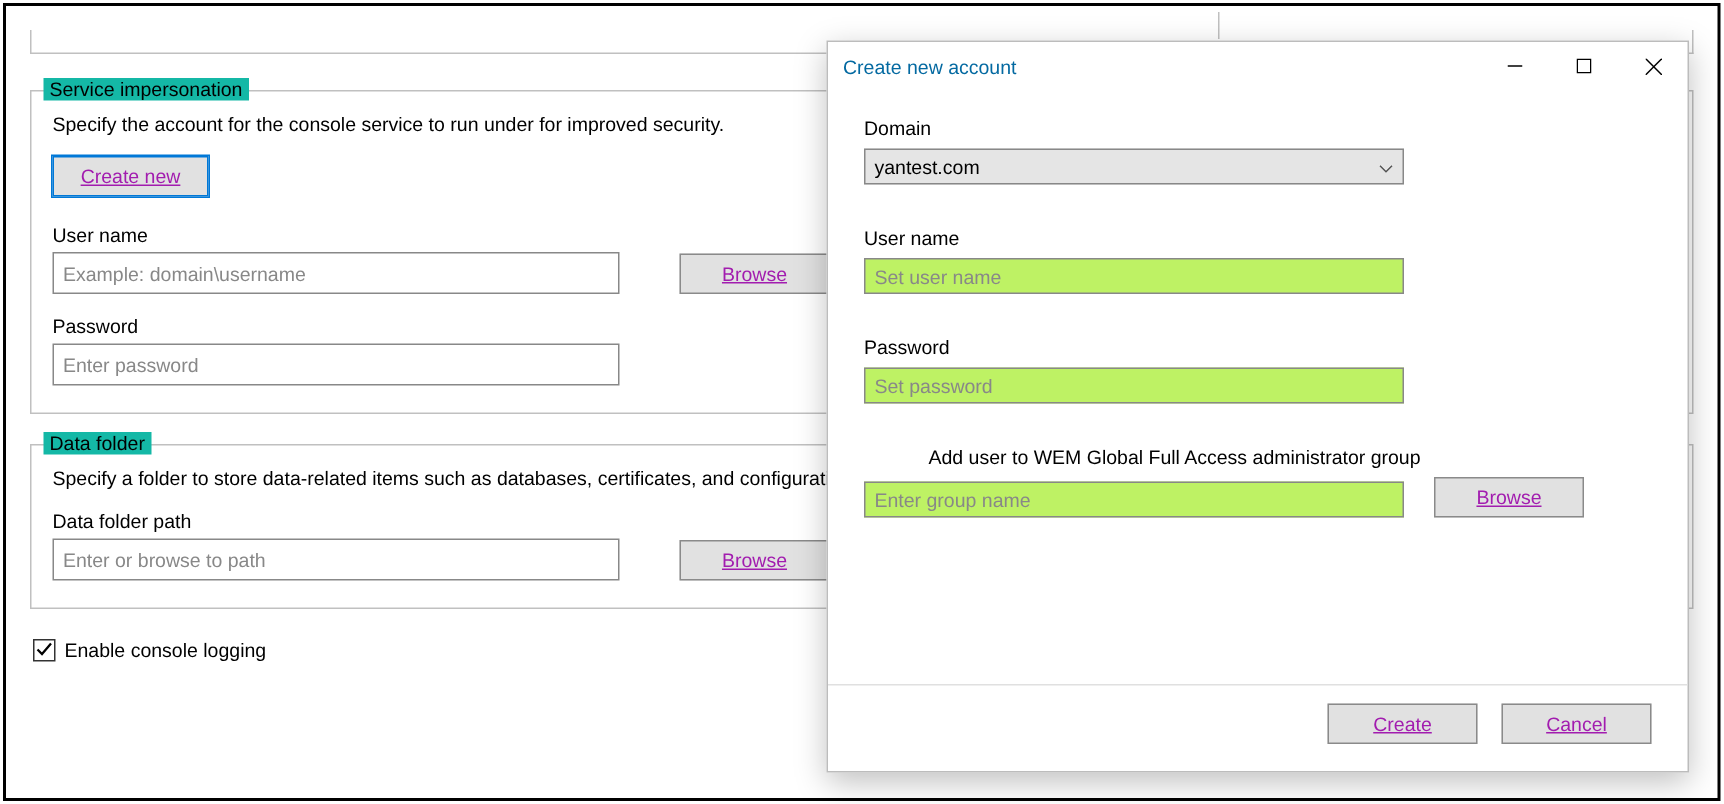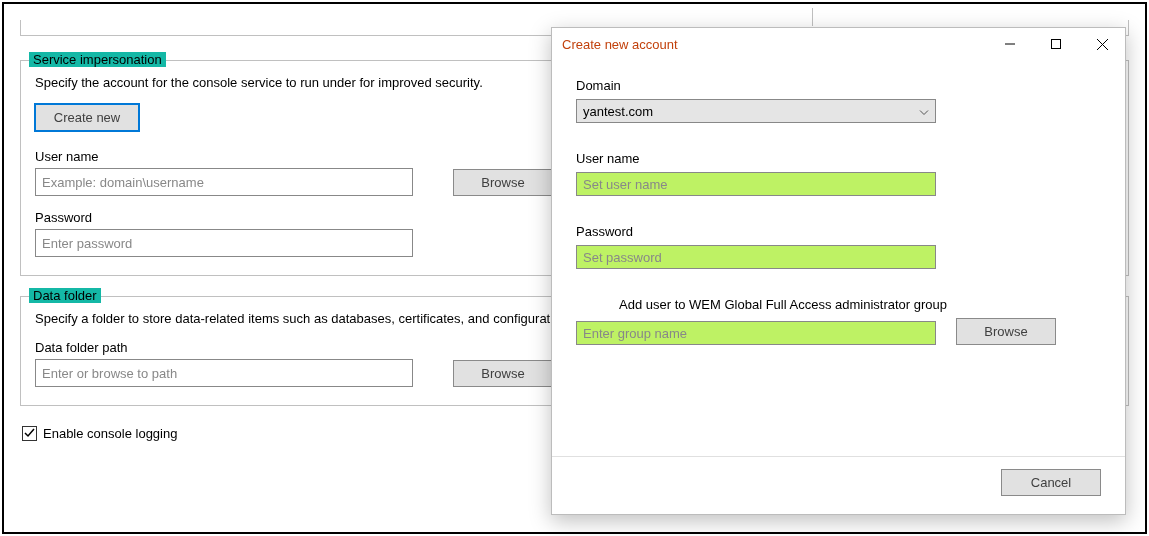--- a/index.html
+++ b/index.html
@@ -75,23 +75,24 @@
       color: #000;
     }
     .text-input::placeholder {
       color: #888;
     }
     .btn {
       height: 27px;
       min-width: 100px;
       border: 1px solid #8a8a8a;
       background: #e1e1e1;
-      color: #404040;
+      color: #a21caf;
       cursor: pointer;
       padding: 0 8px;
+      text-decoration: underline;
     }
     .btn-highlight {
       border: 1px solid #0078d7;
       outline: 1px solid #0078d7;
       background: #e1e1e1;
     }
     .checkbox-row {
       display: flex;
       align-items: center;
       gap: 6px;
@@ -123,21 +124,21 @@
       flex-direction: column;
     }
     .titlebar {
       display: flex;
       align-items: center;
       height: 32px;
       padding-left: 10px;
     }
     .titlebar-title {
       flex: 1;
-      color: #c2410c;
+      color: #0369a1;
     }
     .winbtn {
       width: 46px;
       height: 32px;
       display: flex;
       align-items: center;
       justify-content: center;
       cursor: pointer;
     }
     .winbtn svg { pointer-events: none; }
@@ -297,16 +298,17 @@
         <div class="dlg-label wide-label">Add user to WEM Global Full Access administrator group</div>
         <div class="dlg-row">
           <input class="dlg-input" type="text" placeholder="Enter group name" style="">
           <button class="btn">Browse</button>
         </div>
       </div>
     </div>
 
     <div class="dlg-footer-divider"></div>
     <div class="dialog-footer">
+      <button class="btn">Create</button>
       <button class="btn">Cancel</button>
     </div>
   </div>
 </div>
 
 </body></html>

